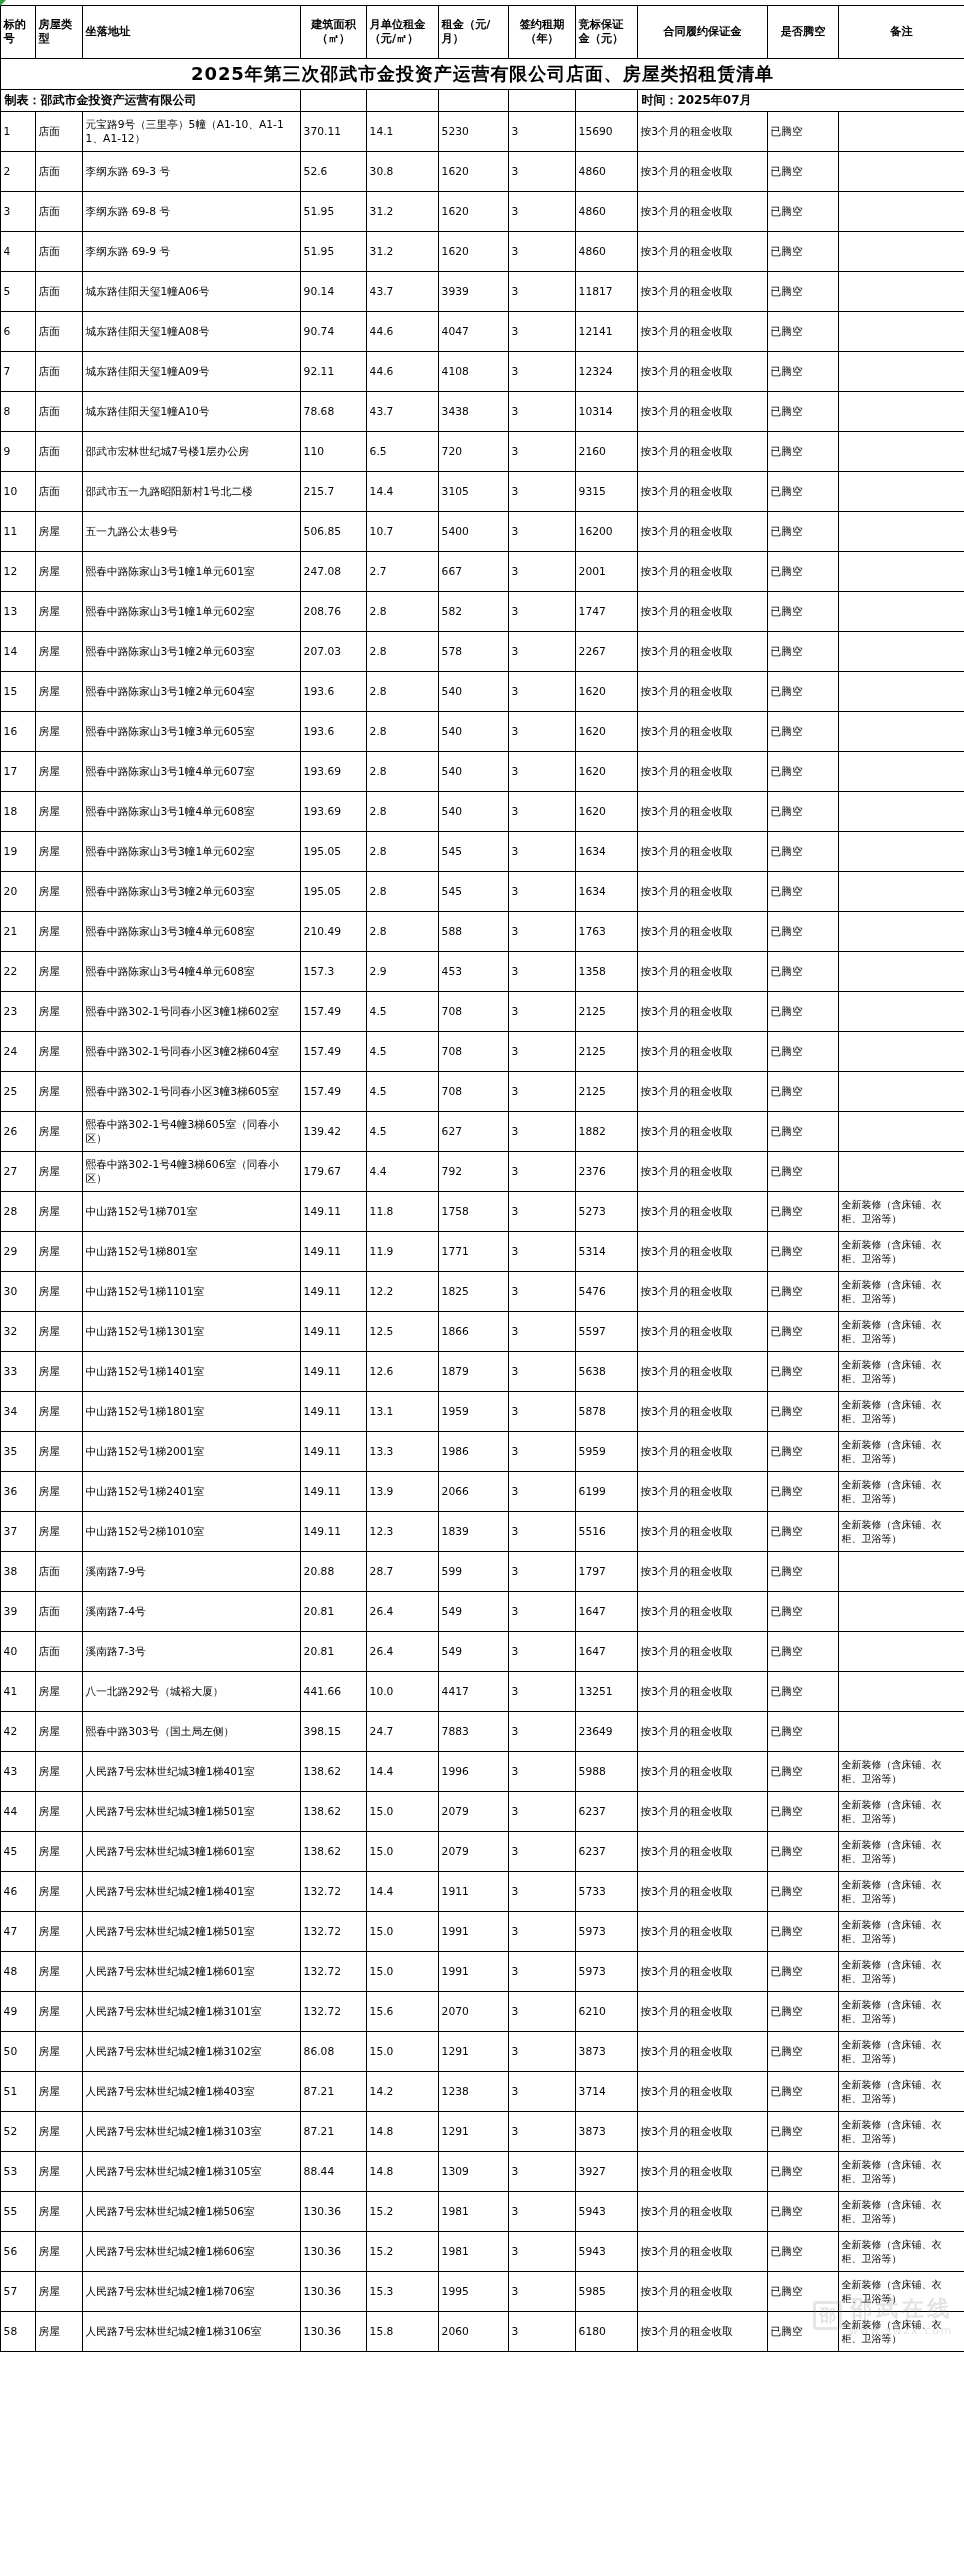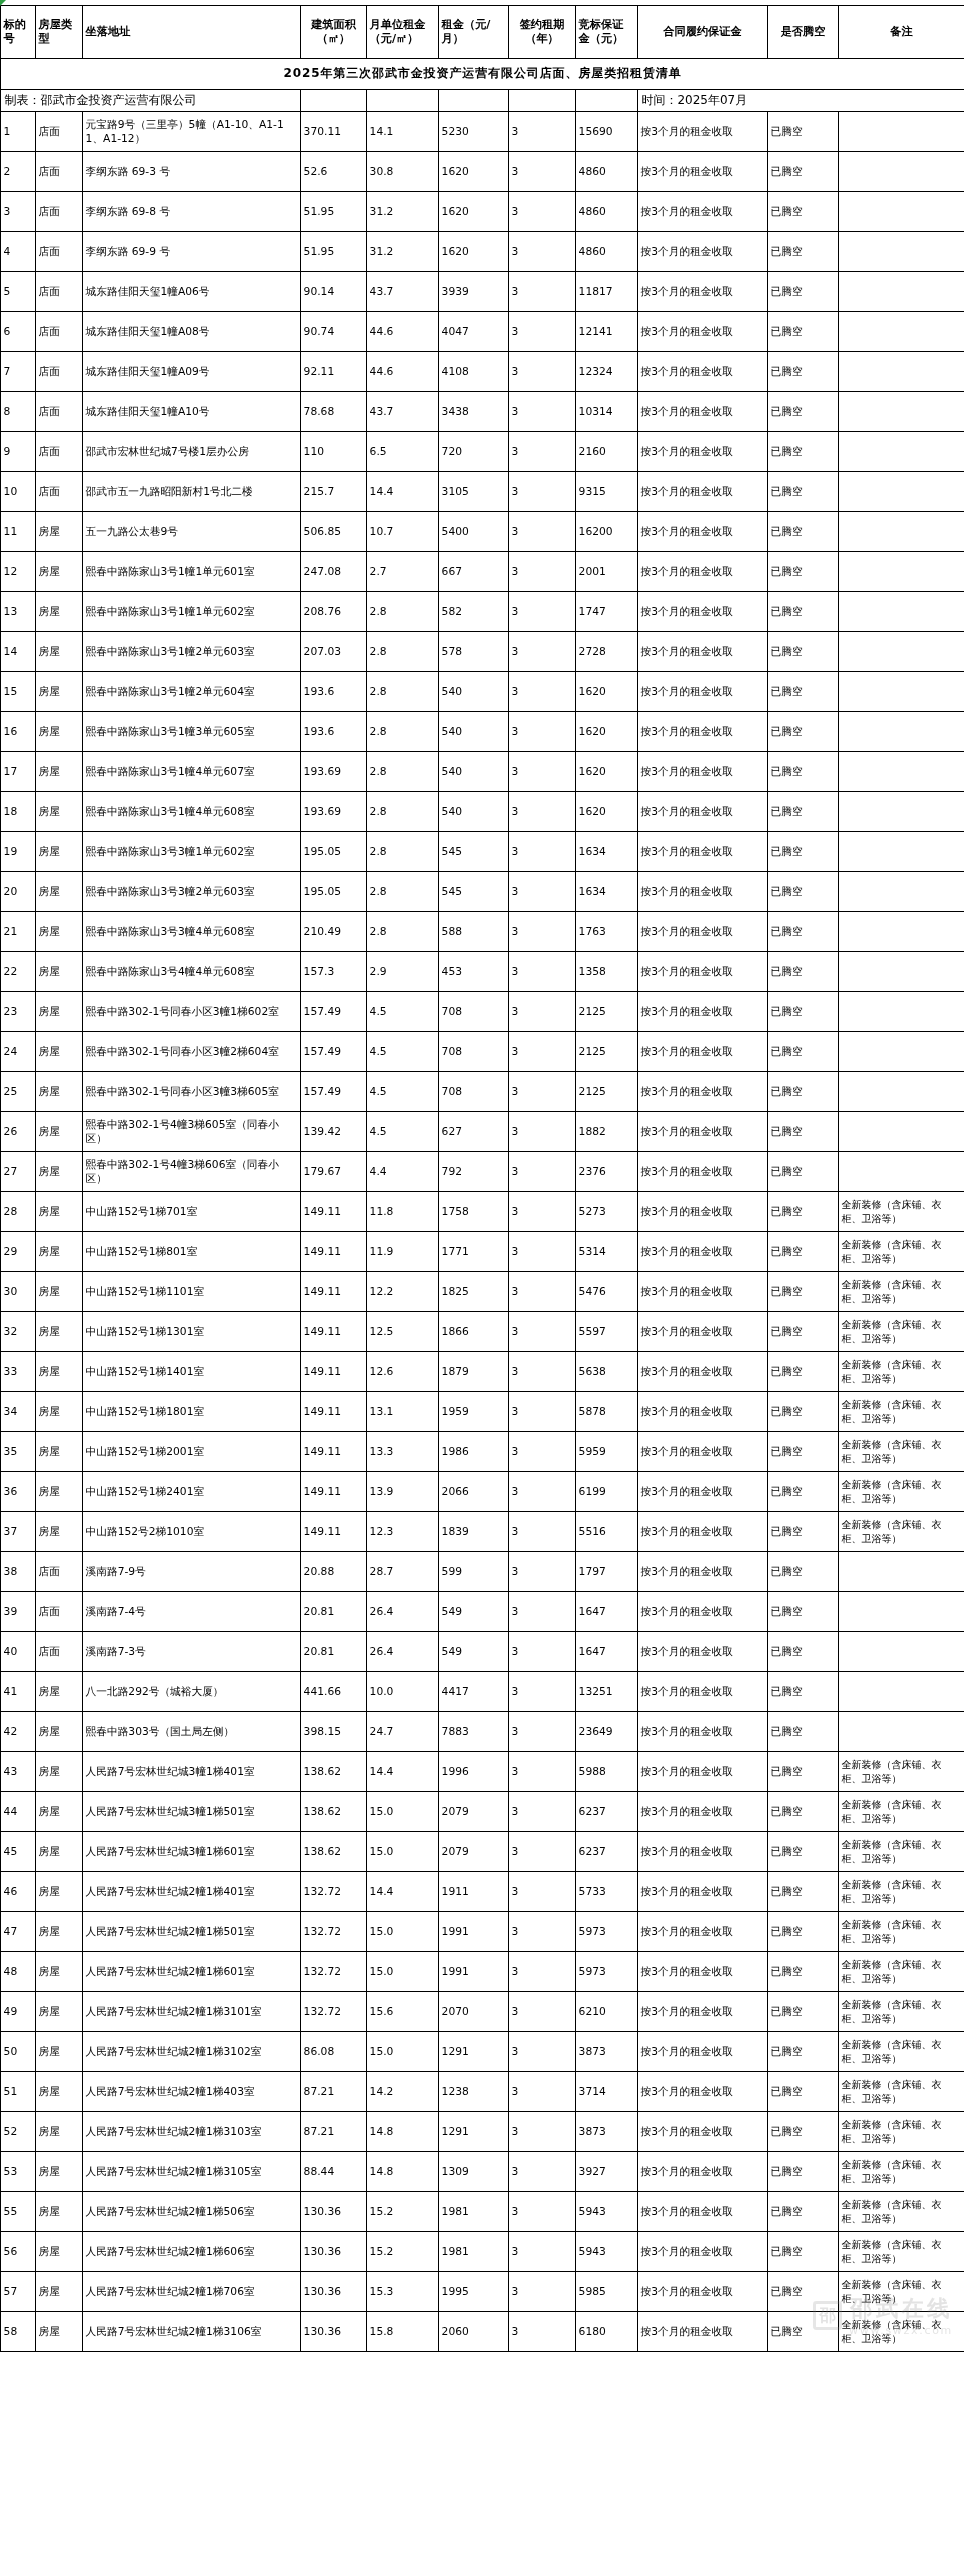--- a/index.html
+++ b/index.html
@@ -26,27 +26,27 @@
   }
   td, th {
     border: 0.9px solid #000;
     overflow: hidden;
     word-break: break-all;
     vertical-align: middle;
   }
   tr.title-row td {
     text-align: center;
     font-weight: bold;
-    font-size: 12px;
+    font-size: 18px;
     height: 31px;
     padding: 1.7px 3.4px;
     letter-spacing: 0.9px;
   }
   tr.sub-row td {
-    font-weight: normal;
+    font-weight: bold;
     font-size: 12px;
     height: 22.3px;
     padding: 0.9px 3.4px;
   }
   tr.sub-row td.time-cell { text-align: left; }
   thead th {
     border-top: 1.7px solid #000;
     border-bottom: 1.7px solid #000;
     font-size: 11.2px;
     font-weight: bold;
@@ -315,21 +315,21 @@
     <td class="remark"></td>
   </tr>
         <tr>
     <td>14</td>
     <td>房屋</td>
     <td>熙春中路陈家山3号1幢2单元603室</td>
     <td>207.03</td>
     <td>2.8</td>
     <td>578</td>
     <td>3</td>
-    <td>2728</td>
+    <td>2267</td>
     <td>按3个月的租金收取</td>
     <td>已腾空</td>
     <td class="remark"></td>
   </tr>
         <tr>
     <td>15</td>
     <td>房屋</td>
     <td>熙春中路陈家山3号1幢2单元604室</td>
     <td>193.6</td>
     <td>2.8</td>

